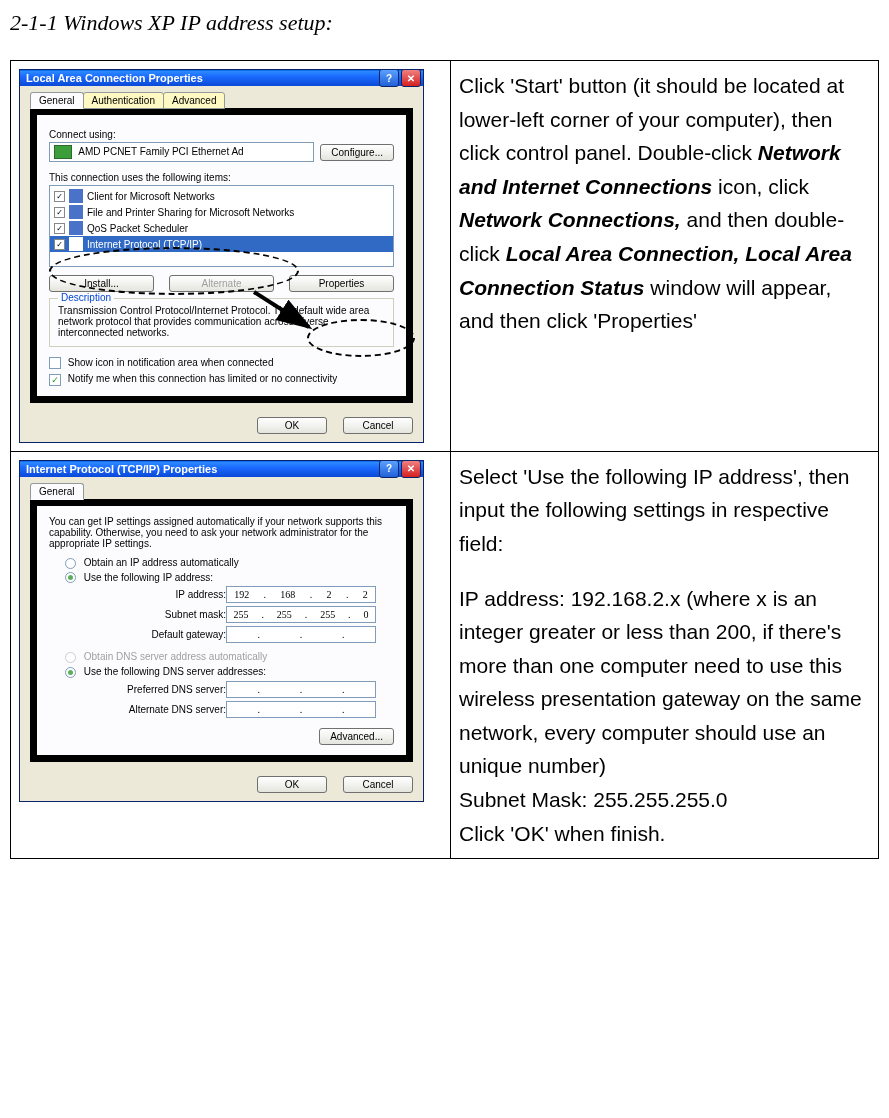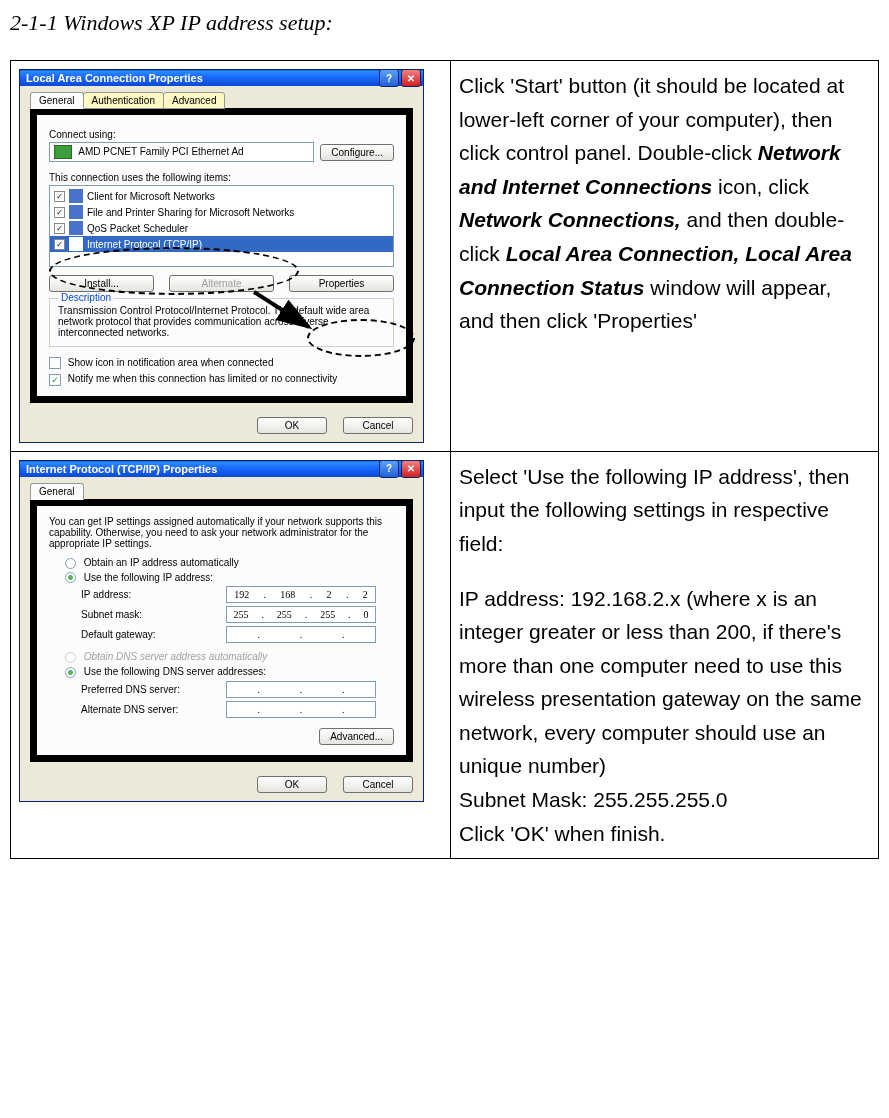--- a/index.html
+++ b/index.html
@@ -119,21 +119,21 @@
   
   .radio { width:11px;height:11px;border:1px solid #7f9db9;border-radius:50%;display:inline-flex;align-items:center;justify-content:center;margin-right:5px;vertical-align:middle;background:#fff;}
   .radio.on::after{content:"";width:5px;height:5px;background:#58b158;border-radius:50%;}
   .ip-field {
     display:inline-flex;background:#fff;border:1px solid #7f9db9;
     width:150px;height:17px;align-items:center;justify-content:space-around;
     font-family:Tahoma;font-size:10px;
   }
   .ip-dot{color:#000;}
   .ip-row { display:flex;align-items:center;margin:3px 0; }
-  .ip-row .lab { width:145px; }
+  .ip-row .lab { width:145px;text-align:right; }
   .indent { margin-left:16px; }
 
   
   .rel-wrap { position:relative; }
   .dash-ellipse {
     position:absolute; border:2px dashed #000; border-radius:50%;
     background:transparent; pointer-events:none;
   }
   .arrow-svg { position:absolute; pointer-events:none; }
 </style>
@@ -296,21 +296,21 @@
                       <span class="ip-dot">.</span>
                   <span>&nbsp;</span>
                       <span class="ip-dot">.</span>
                   <span>&nbsp;</span>
                       <span class="ip-dot">.</span>
                   <span>&nbsp;</span>
                 </span>
               </div>
             </div>
 
-            <div class="indent disabled-text" style="margin-top:8px;font-style:italic;">
+            <div class="indent disabled-text" style="margin-top:8px;">
               <span class="radio" style="border-color:#ccc;"></span>
               <span>Obtain DNS server address automatically</span>
             </div>
             <div class="indent" style="margin-top:3px;">
               <span class="radio on"></span>
               <span>Use the following DNS server addresses:</span>
             </div>
             <div class="indent" style="margin-left:32px;">
               <div class="ip-row">
                 <span class="lab">Preferred DNS server:</span>

